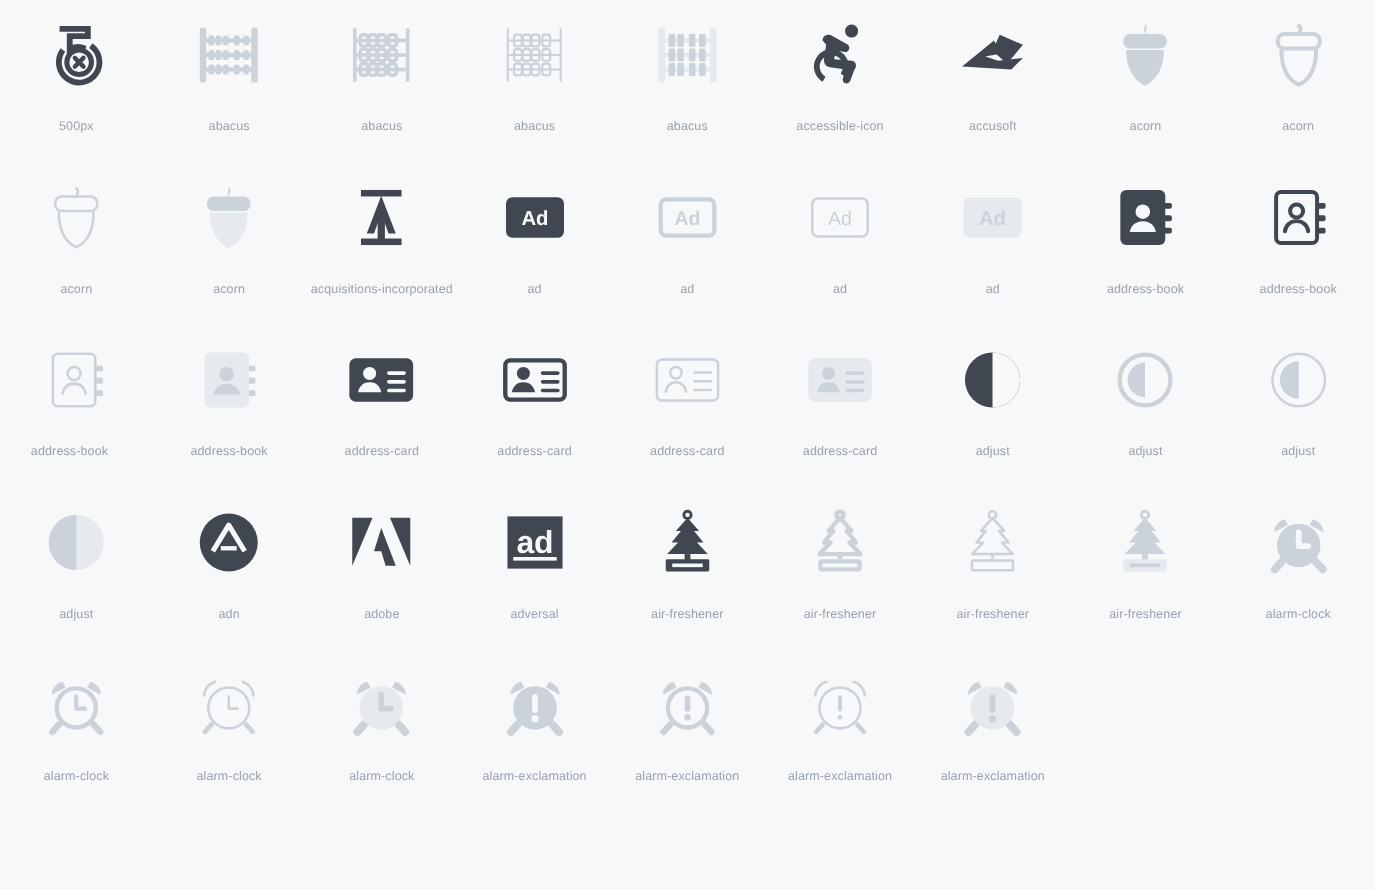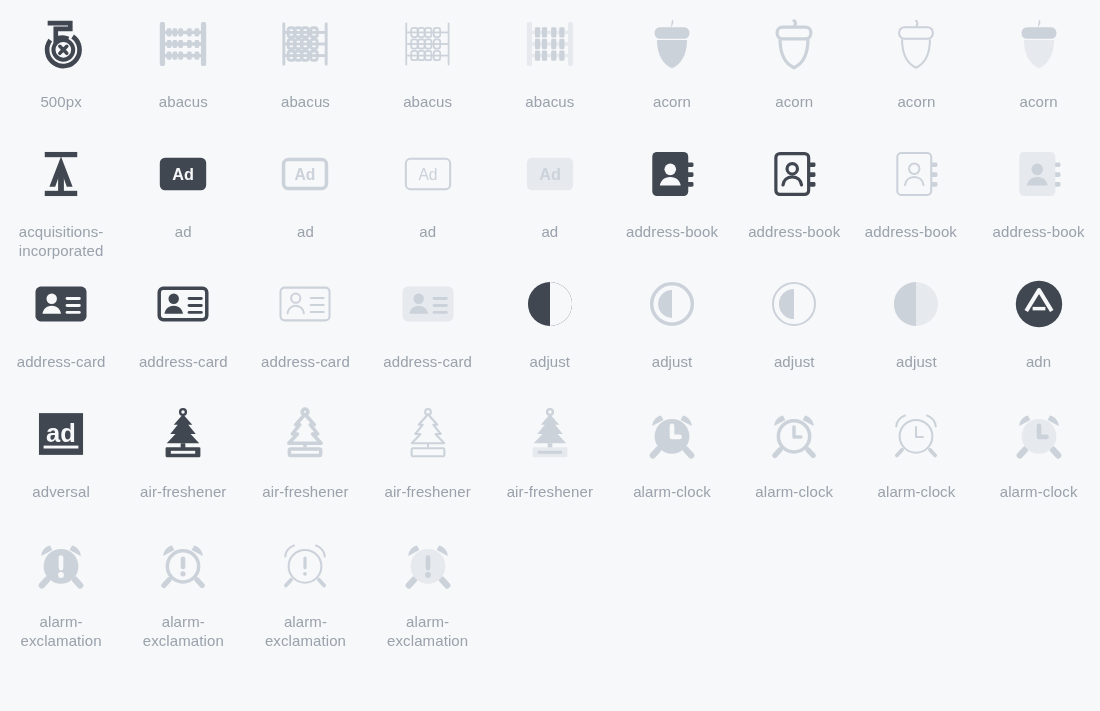--- a/index.html
+++ b/index.html
@@ -42,21 +42,21 @@
     flex: 0 0 auto;
   }
   .glyph svg {
     display: block;
     width: 58px;
     height: 58px;
     overflow: visible;
   }
   .label {
     margin-top: 16px;
-    font-size: 15px;
+    font-size: 10px;
     line-height: 19px;
     color: #9aa2ac;
     text-align: center;
     width: 118px;
     white-space: normal;
     word-break: break-word;
     letter-spacing: 0.1px;
   }
   
   .cell.clip .label {
@@ -175,20 +175,39 @@
           <rect x="36" y="61" width="9" height="18" rx="2" fill="#ccd2da"></rect>
           <rect x="52" y="61" width="9" height="18" rx="2" fill="#ccd2da"></rect>
           <rect x="66" y="61" width="9" height="18" rx="2" fill="#ccd2da"></rect>
         </svg>
       </div>
       <div class="label">abacus</div>
     </div>
     <div class="cell">
       <div class="glyph">
         <svg viewBox="0 0 100 100" xmlns="http://www.w3.org/2000/svg">
+          <circle cx="66" cy="17" r="9" fill="#414750"></circle>
+          <path d="M26 30 C26 23 34 20 40 24 L60 35 C65 38 63 46 57 46 L44 44 L42 56 L66 58 C72 58 74 66 70 70 L64 86 C61 92 52 89 54 82 L58 70 L36 67 C30 66 27 61 28 55 L31 36 Z" fill="#414750"></path>
+          <circle cx="38" cy="66" r="20" fill="none" stroke="#414750" stroke-width="8" stroke-dasharray="96 30" transform="rotate(120 38 66)"></circle>
+        </svg>
+      </div>
+      <div class="label">accessible-icon</div>
+    </div>
+    <div class="cell">
+      <div class="glyph">
+        <svg viewBox="0 0 100 100" xmlns="http://www.w3.org/2000/svg">
+          <path d="M60 22 L92 36 L70 62 L50 44 Z" fill="#414750"></path>
+          <path d="M8 66 L52 30 L62 48 L40 52 L58 58 L92 54 L76 70 Z" fill="#414750"></path>
+        </svg>
+      </div>
+      <div class="label">accusoft</div>
+    </div>
+    <div class="cell">
+      <div class="glyph">
+        <svg viewBox="0 0 100 100" xmlns="http://www.w3.org/2000/svg">
           <path d="M50 8 C52 8 53 11 52 15 L48 22 Z" fill="#ccd2da"></path>
           <rect x="20" y="21" width="60" height="20" rx="9" fill="#ccd2da"></rect>
           <path d="M24 43 H76 C76 70 64 86 50 92 C36 86 24 70 24 43 Z" fill="#ccd2da"></path>
         </svg>
       </div>
       <div class="label">acorn</div>
     </div>
     <div class="cell">
       <div class="glyph">
         <svg viewBox="0 0 100 100" xmlns="http://www.w3.org/2000/svg">
@@ -408,20 +427,30 @@
     </div>
     <div class="cell">
       <div class="glyph">
         <svg viewBox="0 0 100 100" xmlns="http://www.w3.org/2000/svg">
           <circle cx="50" cy="50" r="40" fill="#414750"></circle>
           <path d="M28 62 L50 26 L72 62" fill="none" stroke="#f7f8fa" stroke-width="7" stroke-linejoin="round"></path>
           <path d="M39 58 H61" stroke="#f7f8fa" stroke-width="6"></path>
         </svg>
       </div>
       <div class="label">adn</div>
+    </div>
+    <div class="cell">
+      <div class="glyph">
+        <svg viewBox="0 0 100 100" xmlns="http://www.w3.org/2000/svg">
+          <path d="M10 16 L38 16 L10 82 Z" fill="#414750"></path>
+          <path d="M90 16 L62 16 L90 82 Z" fill="#414750"></path>
+          <path d="M50 30 L70 82 H56 L50 62 L40 62 Z" fill="#414750"></path>
+        </svg>
+      </div>
+      <div class="label">adobe</div>
     </div>
     <div class="cell">
       <div class="glyph">
         <svg viewBox="0 0 100 100" xmlns="http://www.w3.org/2000/svg">
           <rect x="12" y="14" width="76" height="72" fill="#414750"></rect>
           <text x="50" y="64" font-family="Liberation Sans, sans-serif" font-size="44" font-weight="bold" fill="#f7f8fa" text-anchor="middle">ad</text>
           <rect x="20" y="70" width="60" height="5" fill="#f7f8fa"></rect>
         </svg>
       </div>
       <div class="label">adversal</div>

